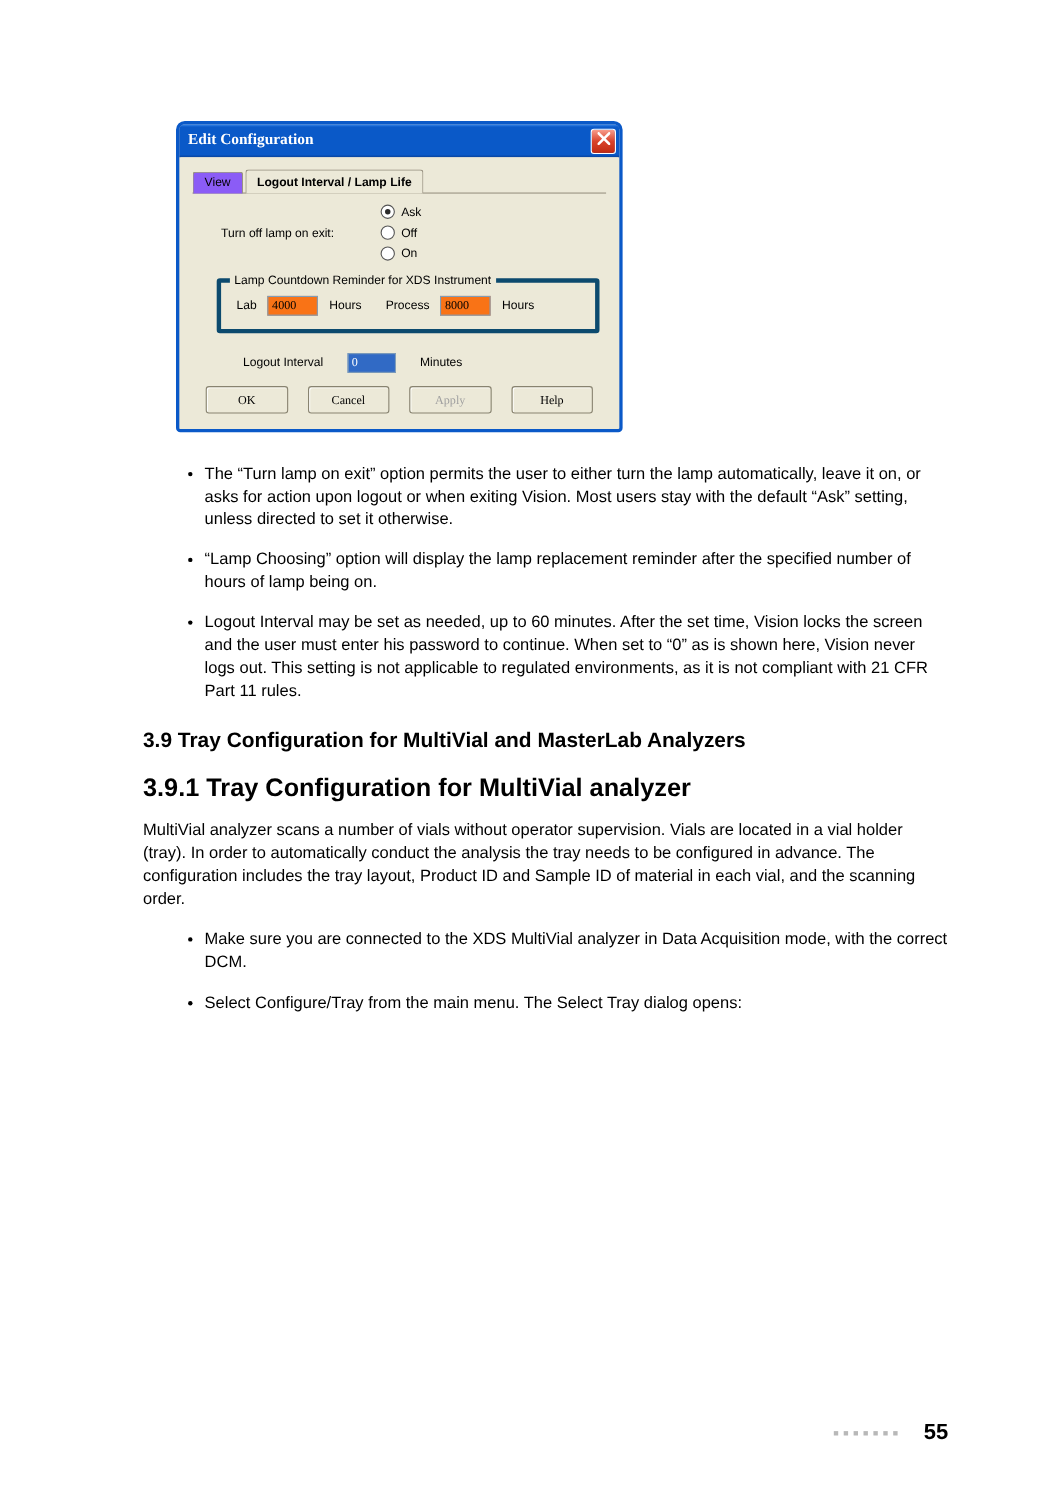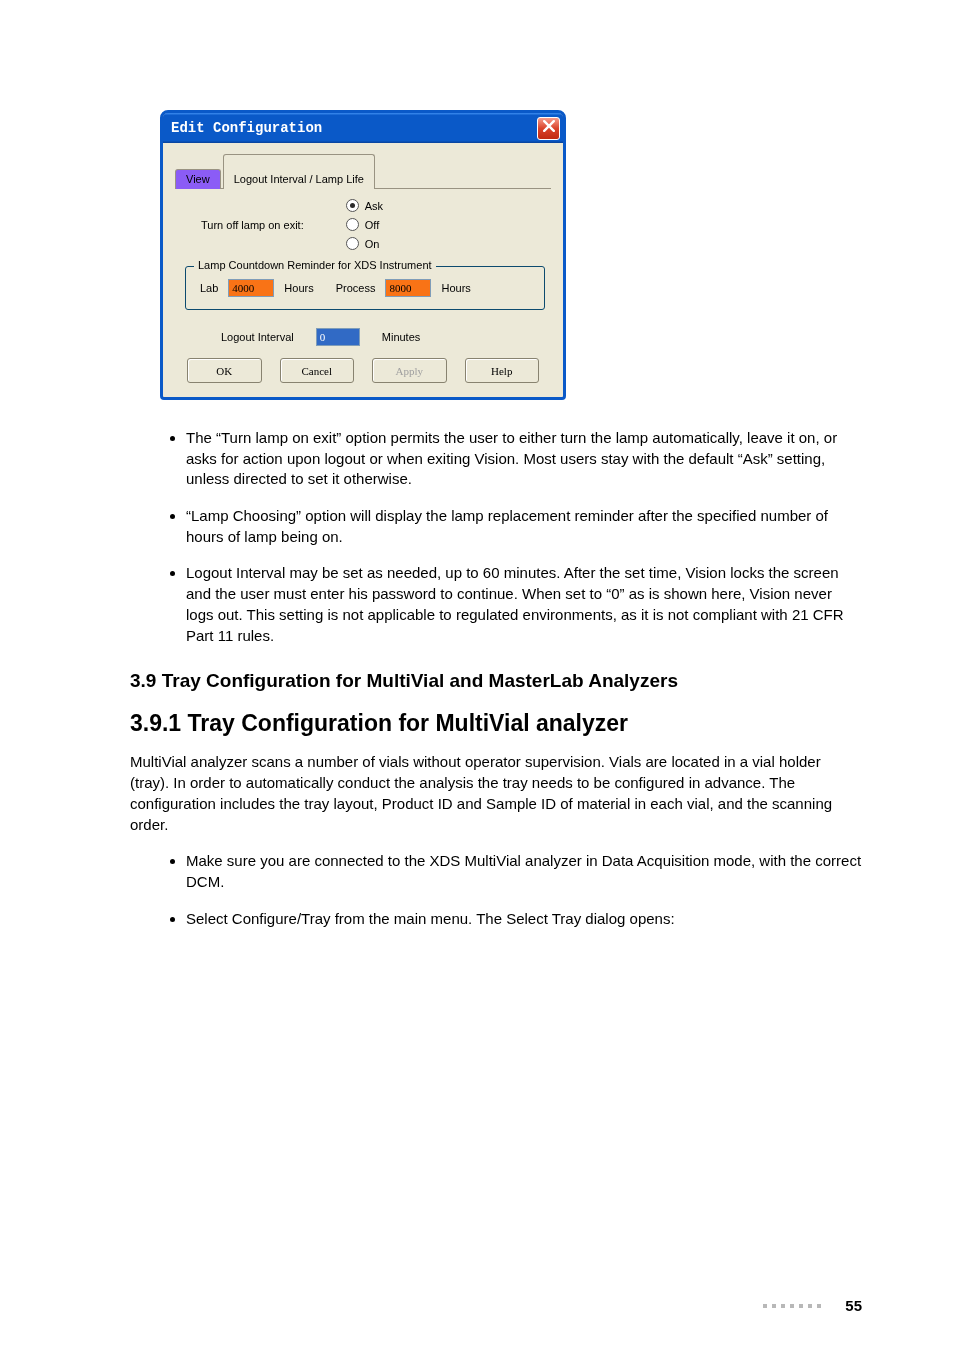--- a/index.html
+++ b/index.html
@@ -27,21 +27,21 @@
     background: #ECE9D8;
     box-shadow: 0 0 0 1px #1749A0 inset;
     overflow: hidden;
   }
   .titlebar {
     display: flex;
     align-items: center;
     justify-content: space-between;
     background: linear-gradient(to bottom, #3C8CF0 0%, #0A59C8 8%, #0A59C8 92%, #084199 100%);
     color: #fff;
-    font-family: Liberation Mono, monospace;
+    font-family: Liberation Serif, serif;
     font-weight: bold;
     font-size: 14px;
     padding: 3px 3px 3px 8px;
     height: 24px;
   }
   .titlebar .tbtn {
     width: 21px;
     height: 21px;
     border: 1px solid #ffffff;
     border-radius: 3px;
@@ -69,42 +69,43 @@
     border: 1px solid #999382;
     border-bottom: none;
     border-radius: 3px 3px 0 0;
     background: #8b5cf6;
     margin-right: 2px;
     position: relative;
     top: 1px;
   }
   .tab.active {
     background: #ECE9D8;
-    padding-top: 18px;
+    padding-top: 5px;
     z-index: 2;
+    font-weight: bold;
   }
   .opt-block {
     display: flex;
     align-items: flex-start;
     gap: 28px;
     padding: 2px 12px 6px 26px;
   }
   .radios { display: flex; flex-direction: column; gap: 6px; }
   .radio-item { display: flex; align-items: center; gap: 6px; }
   .radio {
     width: 11px; height: 11px; border: 1px solid #555;
     border-radius: 50%; background: #fff; display: inline-flex;
     align-items: center; justify-content: center;
   }
   .radio .dot { width: 5px; height: 5px; background: #2a2a2a; border-radius: 50%; }
 
   .fieldset {
-    border: 1px solid #0c4a6e;
+    border: 4px solid #0c4a6e;
     padding: 12px 12px 12px 14px;
-    margin: 10px 6px 0 10px;
+    margin: 10px 6px 0 22px;
     border-radius: 3px;
     position: relative;
   }
   .fieldset .legend {
     position: absolute;
     top: -8px; left: 8px;
     background: #ECE9D8;
     padding: 0 4px;
   }
   .inline-row { display: flex; align-items: center; gap: 10px; }
@@ -156,21 +157,21 @@
     font-size: 15px; line-height: 1.4; margin: 0 0 16px 0;
   }
   .runin {
     font-size: 15px; font-weight: bold;
     margin: 0 0 14px 56px;
   }
   .footer {
     position: absolute;
     right: 92px;
     bottom: 36px;
-    font-size: 15px; font-weight: bold;
+    font-size: 20px; font-weight: bold;
     display: flex; align-items: center; gap: 24px;
   }
   .dots { display: flex; gap: 5px; }
   .dots span { width: 4px; height: 4px; background: #B8B8B8; }
 </style>
 </head>
 <body>
 
 <div class="page">
 

